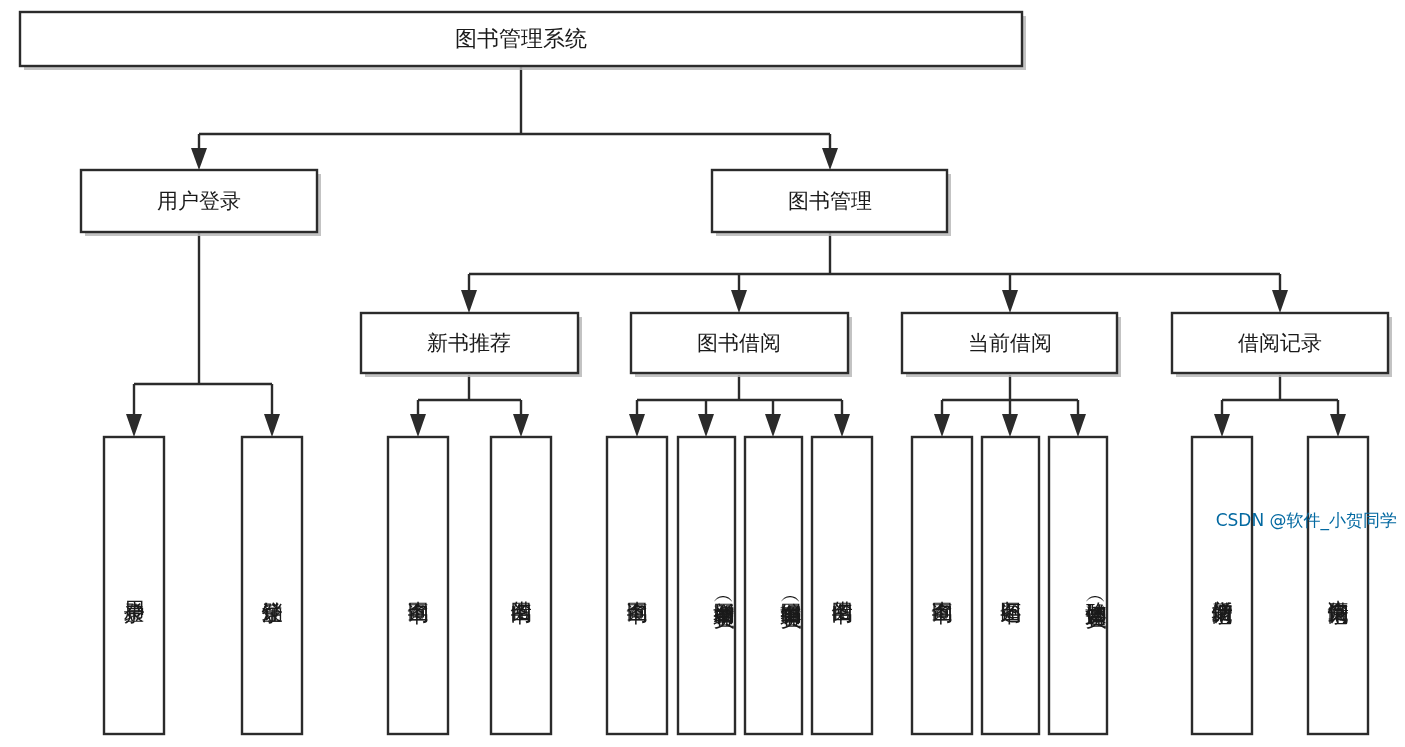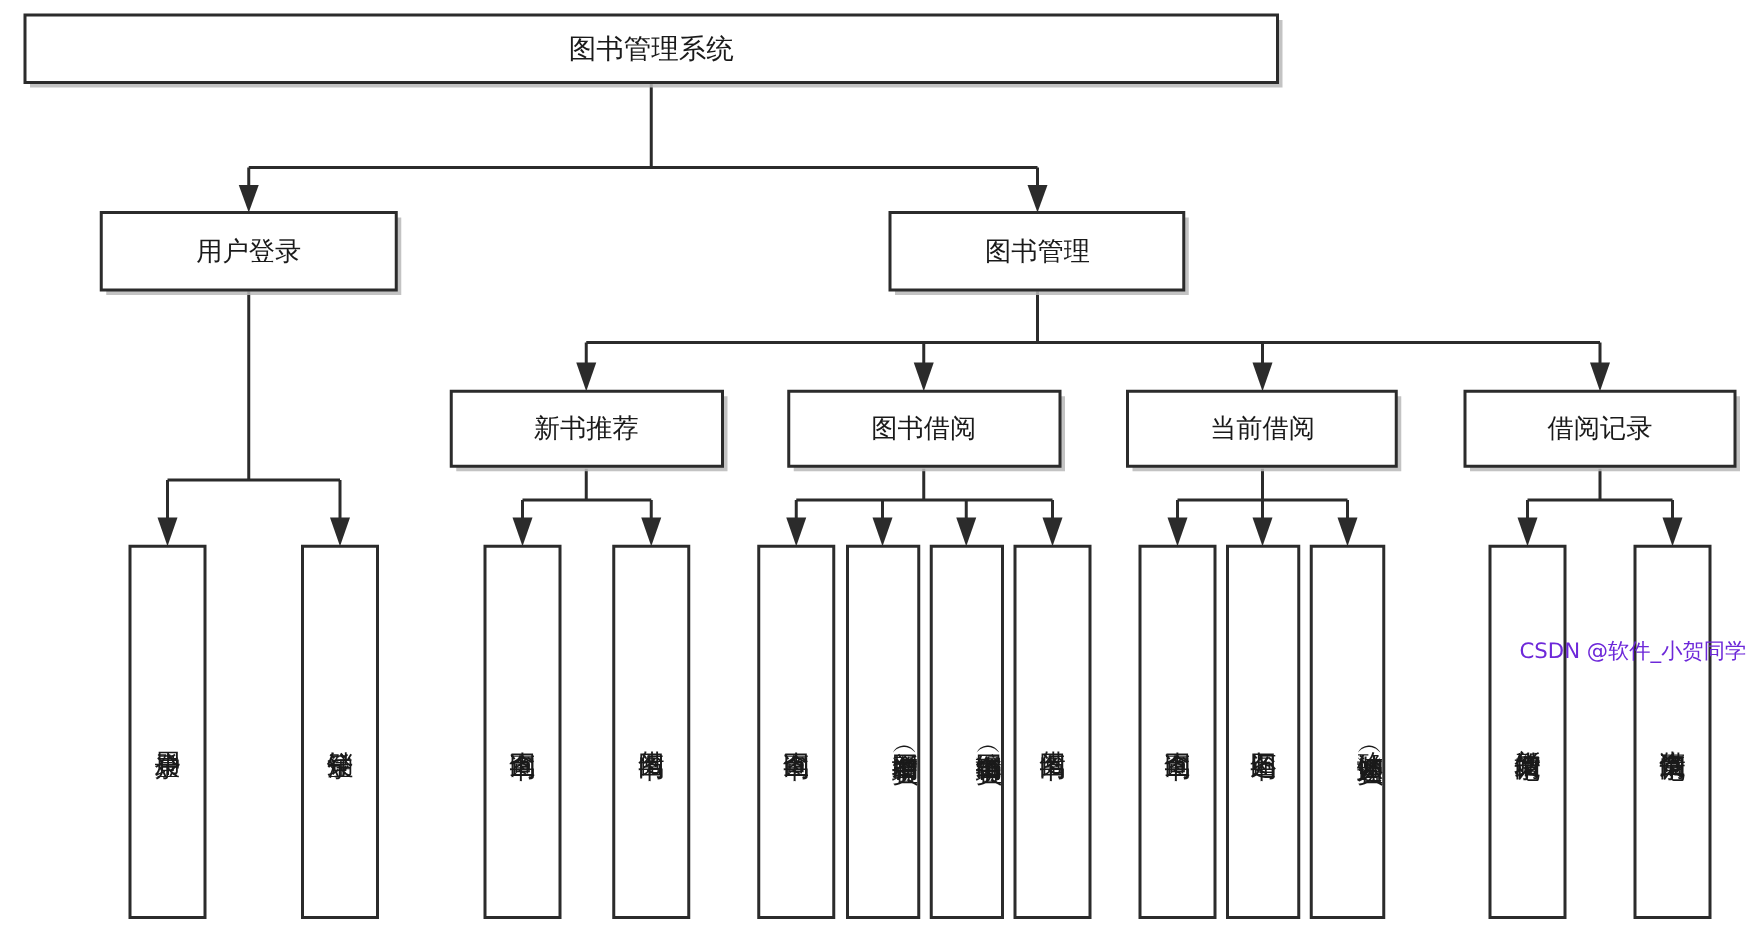--- a/index.html
+++ b/index.html
@@ -71,21 +71,21 @@
     letter-spacing: 1px;
     white-space: nowrap;
     pointer-events: none;
   }
   .watermark {
     position: absolute;
     right: 8px;
     bottom: 4px;
     font-family: "DejaVu Sans", "Liberation Sans", sans-serif;
     font-size: 17px;
-    color: #6d28d9;
+    color: #0369a1;
     white-space: nowrap;
   }
 </style>
 </head>
 <body>
 
 <div id="diagram-root">
 
   <svg class="diagram" viewBox="0 0 1405 747">
 

